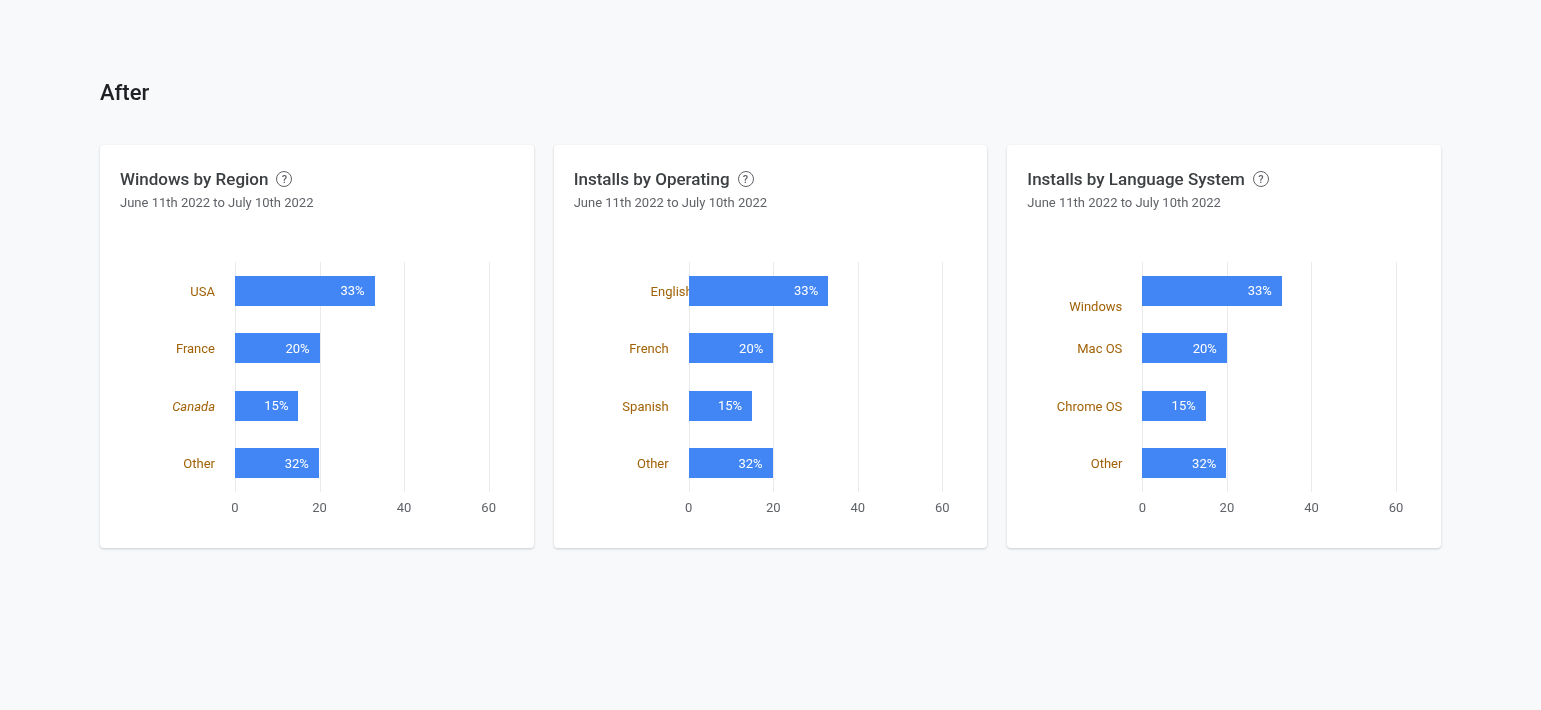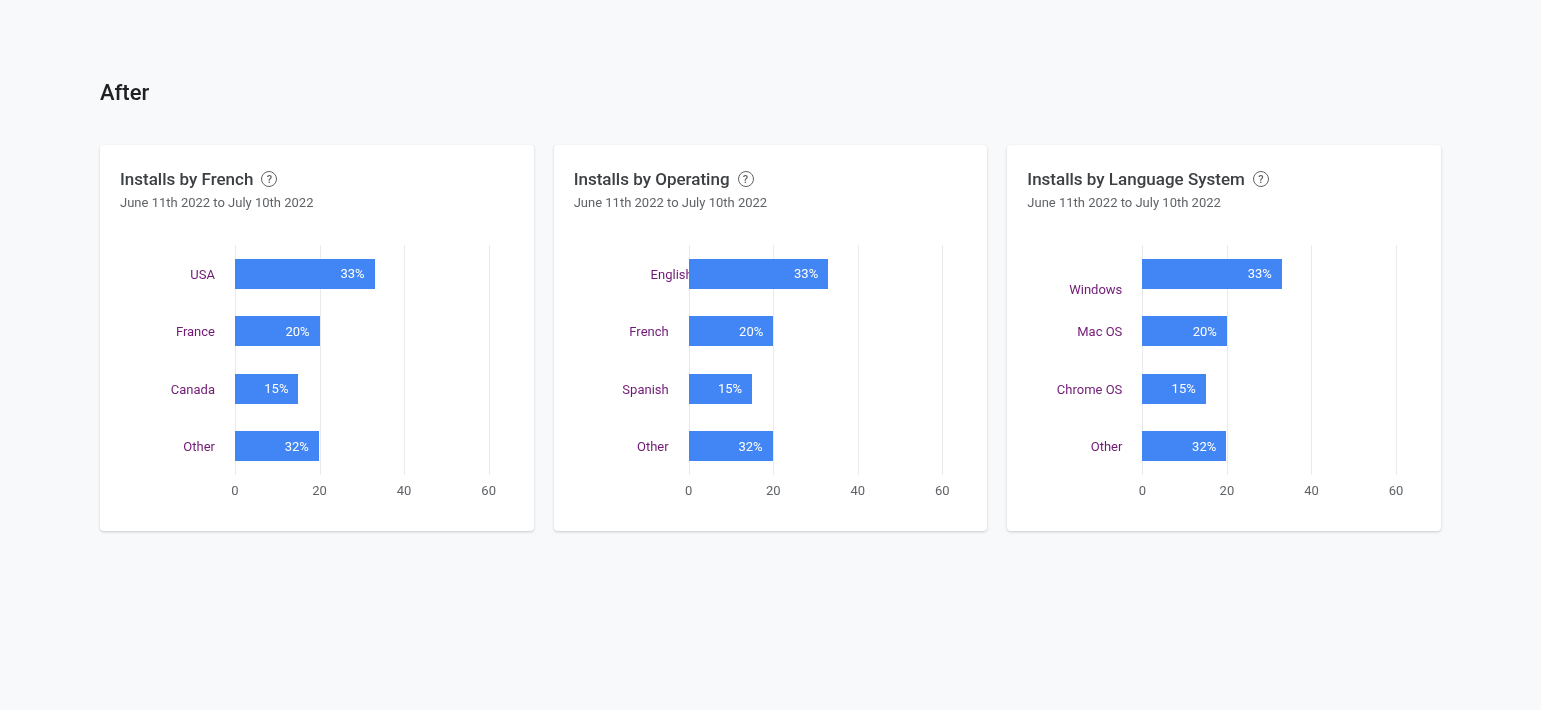--- a/index.html
+++ b/index.html
@@ -49,21 +49,21 @@
     justify-content: center;
     font-size: 11px;
     color: #5f6368;
     line-height: 1;
     font-weight: 500;
     cursor: pointer;
   }
   .card-subtitle {
     font-size: 13px;
     color: #5f6368;
-    margin-bottom: 35px;
+    margin-bottom: 52px;
   }
   .chart {
     position: relative;
     padding-left: 115px;
     padding-right: 25px;
   }
   .plot-area {
     position: relative;
     height: 230px;
   }
@@ -102,21 +102,21 @@
     padding-right: 10px;
     color: #fff;
     font-size: 13px;
   }
   .bar-label {
     position: absolute;
     top: 50%;
     transform: translateY(-50%);
     text-align: right;
     font-size: 13px;
-    color: #701a75;
+    color: #a16207;
     white-space: nowrap;
   }
   .x-axis {
     position: relative;
     height: 24px;
     margin-top: 8px;
   }
   .x-tick {
     position: absolute;
     top: 0;
@@ -127,21 +127,21 @@
 </style>
 </head>
 <body>
 
 <h1 class="page-title">After</h1>
 
 <div class="cards">
 
   <div class="card">
     <div class="card-header">
-      <span class="card-title">Installs by French</span>
+      <span class="card-title">Windows by Region</span>
       <span class="help-icon">?</span>
     </div>
     <div class="card-subtitle">June 11th 2022 to July 10th 2022</div>
     <div class="chart">
         <div class="plot-area">
           <div class="gridlines">
             <div class="gridline" style="left: 0%;"></div>
             <div class="gridline" style="left: 33.3333%;"></div>
             <div class="gridline" style="left: 66.6667%;"></div>
             <div class="gridline" style="left: 100%;"></div>
@@ -153,21 +153,21 @@
                 <span>33%</span>
               </div>
             </div>
             <div class="bar-row">
               <div class="bar-label" style="left: -20px; transform: translate(-100%, -50%);">France</div>
               <div class="bar" style="width: 33.3333%; background: rgb(66, 133, 244);">
                 <span>20%</span>
               </div>
             </div>
             <div class="bar-row">
-              <div class="bar-label" style="left: -20px; transform: translate(-100%, -50%);">Canada</div>
+              <div class="bar-label" style="left: -20px; transform: translate(-100%, -50%); font-style: italic;">Canada</div>
               <div class="bar" style="width: 25%; background: rgb(66, 133, 244);">
                 <span>15%</span>
               </div>
             </div>
             <div class="bar-row">
               <div class="bar-label" style="left: -20px; transform: translate(-100%, -50%);">Other</div>
               <div class="bar" style="width: 33.0667%; background: rgb(66, 133, 244);">
                 <span>32%</span>
               </div>
             </div>

